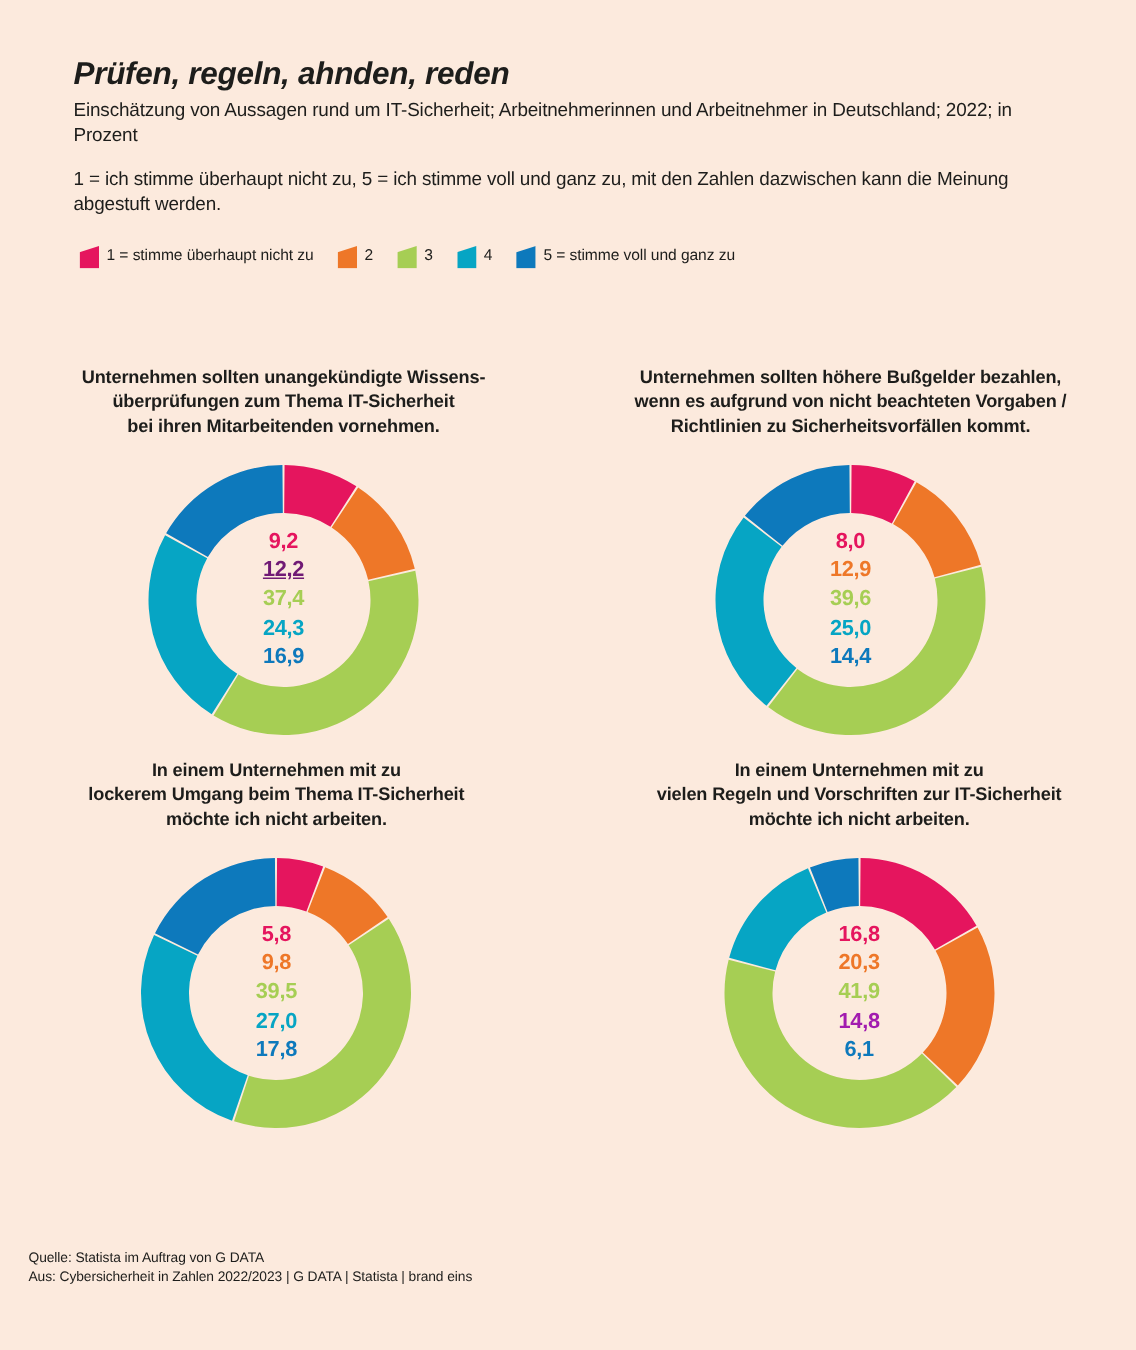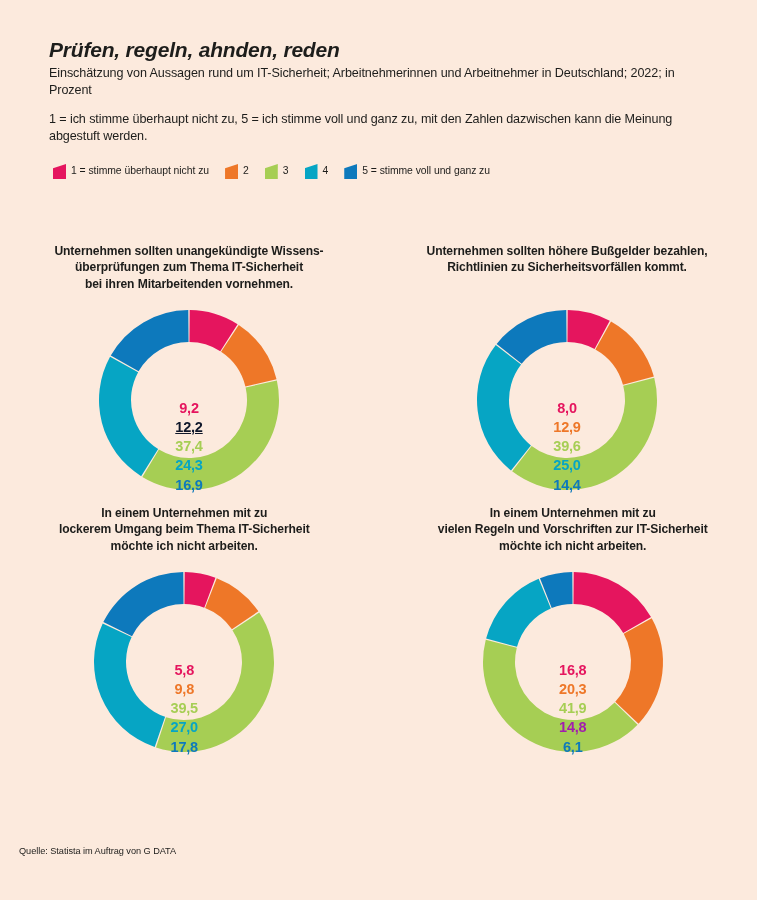--- a/index.html
+++ b/index.html
@@ -123,21 +123,21 @@
   }
   .donut-values {
     position: absolute;
     left: 0;
     top: 0;
     width: 228px;
     height: 190px;
     display: flex;
     flex-direction: column;
     align-items: center;
-    justify-content: flex-end;
+    justify-content: center;
   }
   .donut-value {
     font-size: 14.5px;
     font-weight: bold;
     line-height: 1.33;
     letter-spacing: -0.2px;
   }
 
   
   .footer {
@@ -196,30 +196,31 @@
           <div class="donut-wrap">
             <svg width="228" height="190" viewBox="0 0 228 190" class="donut">
               <path d="M 114.70685107998402 5.002775811968931 A 90 90 0 0 1 162.5819669184961 19.238581782478818 L 145.3083786808086 46.175974926486354 A 58 58 0 0 0 114.45552625154525 37.0017888566022 Z" fill="#e5155e"></path>
               <path d="M 163.76598211773748 20.01102065065139 A 90 90 0 0 1 201.5461874178485 74.12740867551557 L 170.41865411372459 81.54877447977671 A 58 58 0 0 0 146.0714106980975 46.67376886375312 Z" fill="#ee7728"></path>
               <path d="M 201.86323947702033 75.50509942052085 A 90 90 0 0 1 67.33726745802409 171.95836141522258 L 83.92846125072663 144.5953884675879 A 58 58 0 0 0 170.62297655185756 82.43661962655788 Z" fill="#a6ce54"></path>
               <path d="M 66.13421472099002 171.21592090648588 A 90 90 0 0 1 35.06438980188993 51.76610770874289 L 63.13038453899573 67.13815830118986 A 58 58 0 0 0 83.15316059797135 144.116926806402 Z" fill="#06a5c4"></path>
               <path d="M 35.75321635707253 50.53157469015911 A 90 90 0 0 1 113.29314892001592 5.002775811968931 L 113.5444737484547 37.0017888566022 A 58 58 0 0 0 63.57429498566896 66.34257035588031 Z" fill="#0d79bc"></path>
             </svg>
             <div class="donut-values">
               <div class="donut-value" style="color: rgb(229, 21, 94);">9,2</div>
-              <div class="donut-value" style="color: #0f172a; text-decoration: underline;">12,2</div>
+              <div class="donut-value" style="color: #701a75; text-decoration: underline;">12,2</div>
               <div class="donut-value" style="color: rgb(166, 206, 84);">37,4</div>
               <div class="donut-value" style="color: rgb(6, 165, 196);">24,3</div>
               <div class="donut-value" style="color: rgb(13, 121, 188);">16,9</div>
             </div>
           </div>
         </div>
         <div class="chart-cell">
           <div class="chart-title">
             <div>Unternehmen sollten höhere Bußgelder bezahlen,</div>
+            <div>wenn es aufgrund von nicht beachteten Vorgaben /</div>
             <div>Richtlinien zu Sicherheitsvorfällen kommt.</div>
           </div>
           <div class="donut-wrap">
             <svg width="228" height="190" viewBox="0 0 228 190" class="donut">
               <path d="M 114.70685107998402 5.002775811968931 A 90 90 0 0 1 156.77692265547523 15.815816679544582 L 141.56735015575072 43.970192971262065 A 58 58 0 0 0 114.45552625154525 37.0017888566022 Z" fill="#e5155e"></path>
               <path d="M 158.01541646617682 16.497496133505337 A 90 90 0 0 1 200.87832790203615 71.50199708600142 L 169.98825575908995 79.85684256653425 A 58 58 0 0 0 142.3654906115362 44.409497508258994 Z" fill="#ee7728"></path>
               <path d="M 201.23670052628967 72.86952144018454 A 90 90 0 0 1 59.12674619892806 166.33670876402377 L 78.63723643930919 140.97254564792644 A 58 58 0 0 0 170.21920700583112 80.73813603923004 Z" fill="#a6ce54"></path>
               <path d="M 58.01300745553525 165.46599652191153 A 90 90 0 0 1 42.74966037131941 40.01464647019474 L 68.08311446151694 59.56499439190328 A 58 58 0 0 0 77.91949369356716 140.41141998078743 Z" fill="#06a5c4"></path>
               <path d="M 43.62212274429548 38.9022781836821 A 90 90 0 0 1 113.29314892001601 5.002775811968931 L 113.54447374845476 37.0017888566022 A 58 58 0 0 0 68.6453679907682 58.84813482948402 Z" fill="#0d79bc"></path>
             </svg>
@@ -278,15 +279,16 @@
               <div class="donut-value" style="color: #a21caf;">14,8</div>
               <div class="donut-value" style="color: rgb(13, 121, 188);">6,1</div>
             </div>
           </div>
         </div>
       </div>
     </div>
 
   <div class="footer">
     <div>Quelle: Statista im Auftrag von G DATA</div>
+    <div>Aus: Cybersicherheit in Zahlen 2022/2023 | G DATA | Statista | brand eins</div>
   </div>
 
 </div>
 
 </body></html>

